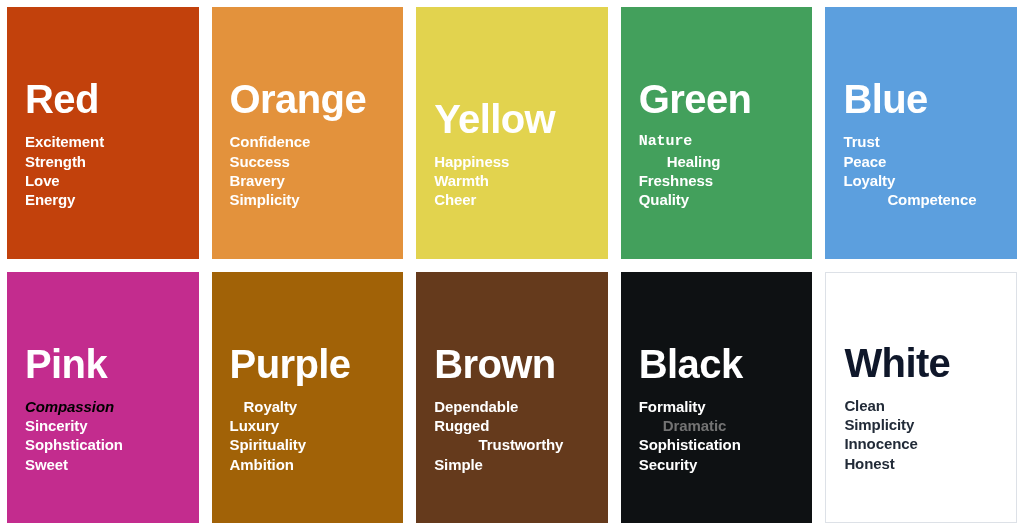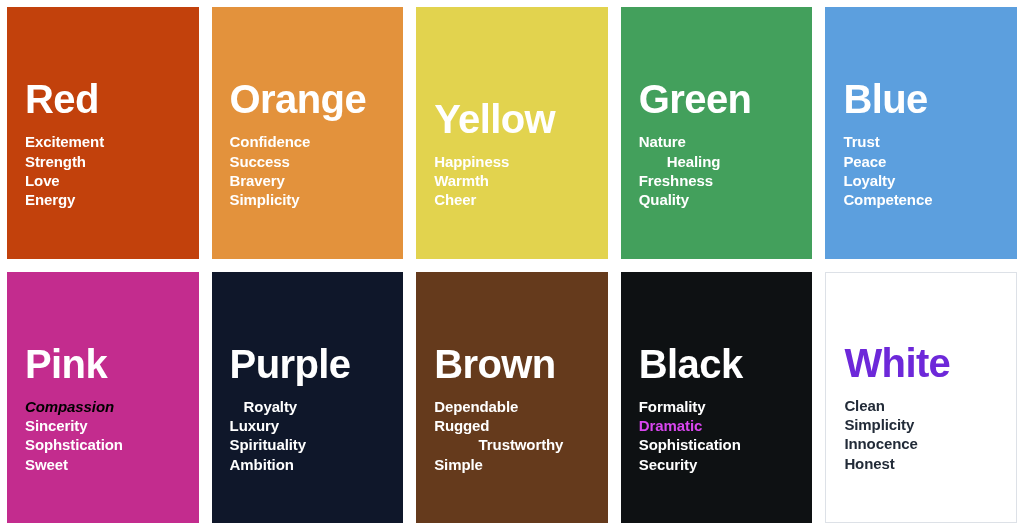--- a/index.html
+++ b/index.html
@@ -115,53 +115,53 @@
         <li style="color: rgb(255, 255, 255);">Warmth</li>
         <li style="color: rgb(255, 255, 255);">Cheer</li>
       </ul>
     </div>
   </div>
 
   <div class="color-card light-text" style="background-color: rgb(67, 160, 92);">
     <div class="card-inner">
       <div class="card-title" style="color: rgb(255, 255, 255);">Green</div>
       <ul class="card-attrs">
-        <li style="color: rgb(255, 255, 255);">Nature</li>
+        <li style="color: rgb(255, 255, 255); font-family: Liberation Mono, monospace;">Nature</li>
         <li style="color: rgb(255, 255, 255); padding-left: 28px;">Healing</li>
         <li style="color: rgb(255, 255, 255);">Freshness</li>
         <li style="color: rgb(255, 255, 255);">Quality</li>
       </ul>
     </div>
   </div>
 
   <div class="color-card light-text" style="background-color: rgb(92, 159, 222);">
     <div class="card-inner">
       <div class="card-title" style="color: rgb(255, 255, 255);">Blue</div>
       <ul class="card-attrs">
         <li style="color: rgb(255, 255, 255);">Trust</li>
         <li style="color: rgb(255, 255, 255);">Peace</li>
         <li style="color: rgb(255, 255, 255);">Loyalty</li>
-        <li style="color: rgb(255, 255, 255);">Competence</li>
+        <li style="color: rgb(255, 255, 255); margin-left: 44px;">Competence</li>
       </ul>
     </div>
   </div>
 
   <div class="color-card light-text" style="background-color: rgb(195, 44, 142);">
     <div class="card-inner">
       <div class="card-title" style="color: rgb(255, 255, 255);">Pink</div>
       <ul class="card-attrs">
         <li style="color: #000000; font-style: italic;">Compassion</li>
         <li style="color: rgb(255, 255, 255);">Sincerity</li>
         <li style="color: rgb(255, 255, 255);">Sophstication</li>
         <li style="color: rgb(255, 255, 255);">Sweet</li>
       </ul>
     </div>
   </div>
 
-  <div class="color-card light-text" style="background-color: #0f172a;">
+  <div class="color-card light-text" style="background-color: #a16207;">
     <div class="card-inner">
       <div class="card-title" style="color: rgb(255, 255, 255);">Purple</div>
       <ul class="card-attrs">
         <li style="color: rgb(255, 255, 255); padding-left: 14px;">Royalty</li>
         <li style="color: rgb(255, 255, 255);">Luxury</li>
         <li style="color: rgb(255, 255, 255);">Spirituality</li>
         <li style="color: rgb(255, 255, 255);">Ambition</li>
       </ul>
     </div>
   </div>
@@ -176,30 +176,30 @@
         <li style="color: rgb(255, 255, 255);">Simple</li>
       </ul>
     </div>
   </div>
 
   <div class="color-card light-text" style="background-color: rgb(14, 17, 19);">
     <div class="card-inner">
       <div class="card-title" style="color: rgb(255, 255, 255);">Black</div>
       <ul class="card-attrs">
         <li style="color: rgb(255, 255, 255);">Formality</li>
-        <li style="color: #d946ef;">Dramatic</li>
+        <li style="color: #737373; margin-left: 24px;">Dramatic</li>
         <li style="color: rgb(255, 255, 255);">Sophistication</li>
         <li style="color: rgb(255, 255, 255);">Security</li>
       </ul>
     </div>
   </div>
 
   <div class="color-card dark-text bordered" style="background-color: rgb(255, 255, 255); border-color: rgb(221, 225, 231);">
     <div class="card-inner">
-      <div class="card-title" style="color: #6d28d9;">White</div>
+      <div class="card-title" style="color: #0f172a;">White</div>
       <ul class="card-attrs">
         <li style="color: rgb(34, 43, 56);">Clean</li>
         <li style="color: rgb(34, 43, 56);">Simplicity</li>
         <li style="color: rgb(34, 43, 56);">Innocence</li>
         <li style="color: rgb(34, 43, 56);">Honest</li>
       </ul>
     </div>
   </div>
 
 </div>

